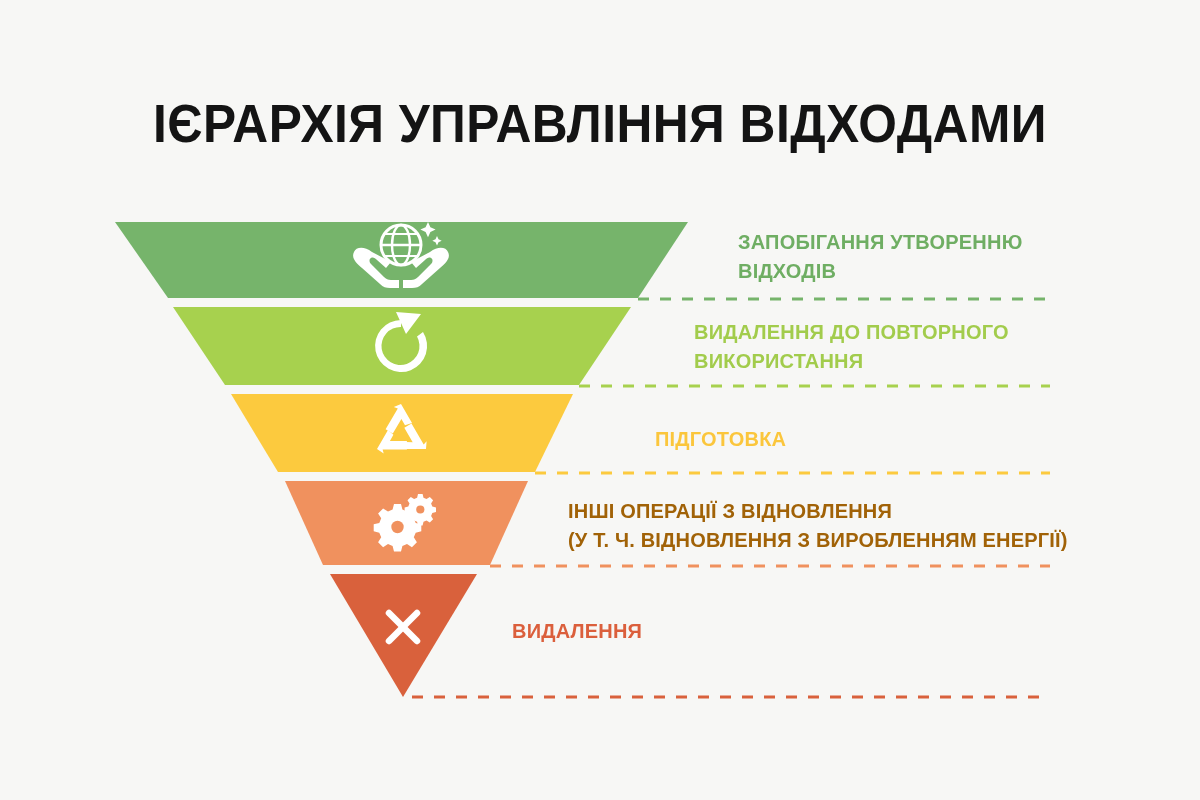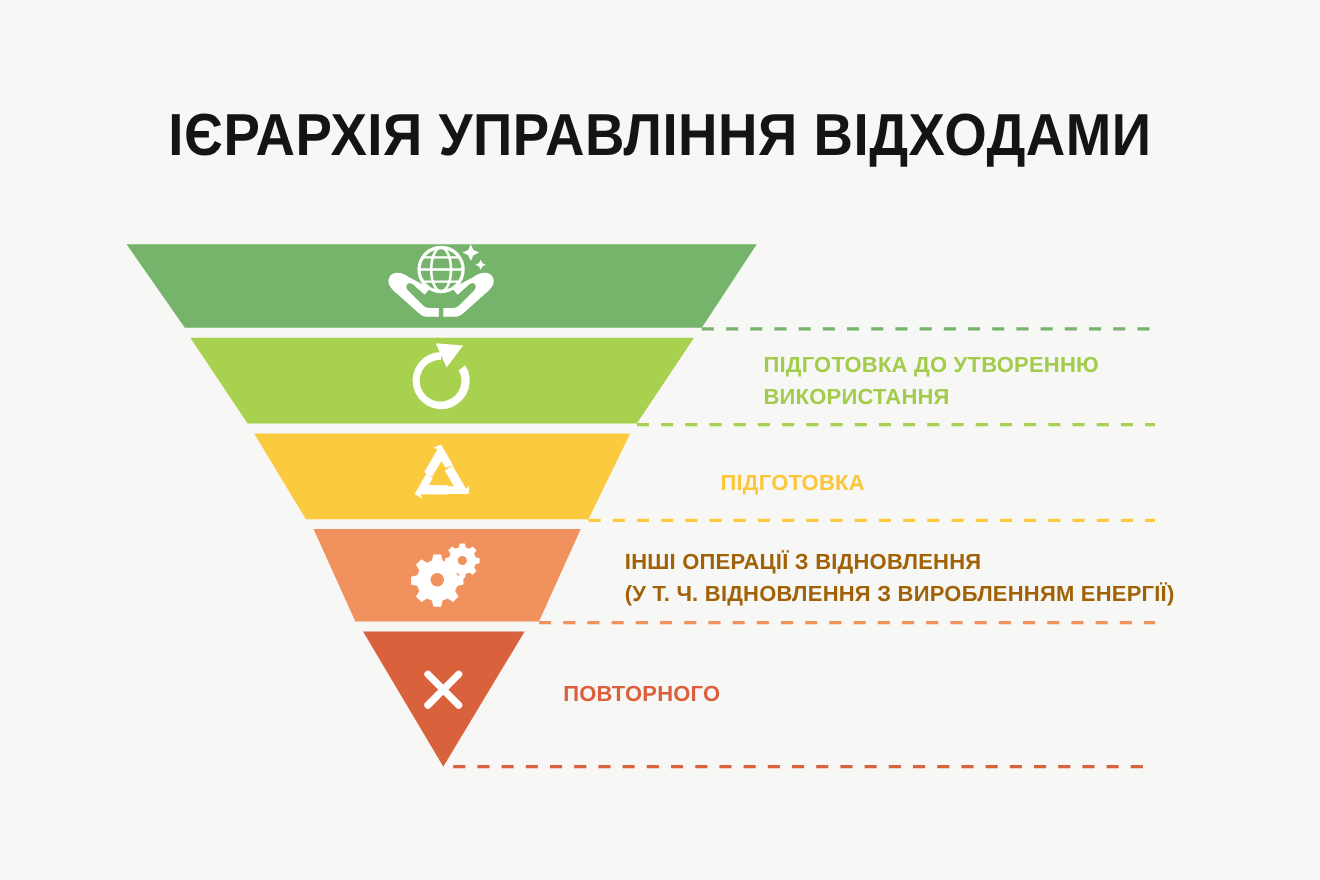--- a/index.html
+++ b/index.html
@@ -108,21 +108,23 @@
       <g>
         <line x1="389" y1="613" x2="417" y2="641" stroke="#ffffff" stroke-width="6.5" stroke-linecap="round"></line>
         <line x1="417" y1="613" x2="389" y2="641" stroke="#ffffff" stroke-width="6.5" stroke-linecap="round"></line>
       </g>
       <line x1="412" y1="697" x2="1050" y2="697" stroke="#D9613C" stroke-width="3" stroke-dasharray="11 11" stroke-linecap="butt"></line>
     </g>
 
   </svg>
 
   <div class="labels">
-    <div class="label l2">ПІДГОТОВКА ДО УТВОРЕННЮ
+    <div class="label l1">ЗАПОБІГАННЯ УТВОРЕННЮ
+ВІДХОДІВ</div>
+    <div class="label l2">ВИДАЛЕННЯ ДО ПОВТОРНОГО
 ВИКОРИСТАННЯ</div>
     <div class="label l3">ПІДГОТОВКА</div>
     <div class="label l4">ІНШІ ОПЕРАЦІЇ З ВІДНОВЛЕННЯ
 (У Т. Ч. ВІДНОВЛЕННЯ З ВИРОБЛЕННЯМ ЕНЕРГІЇ)</div>
-    <div class="label l5">ПОВТОРНОГО</div>
+    <div class="label l5">ВИДАЛЕННЯ</div>
   </div>
 
 </div>
 
 </body></html>

